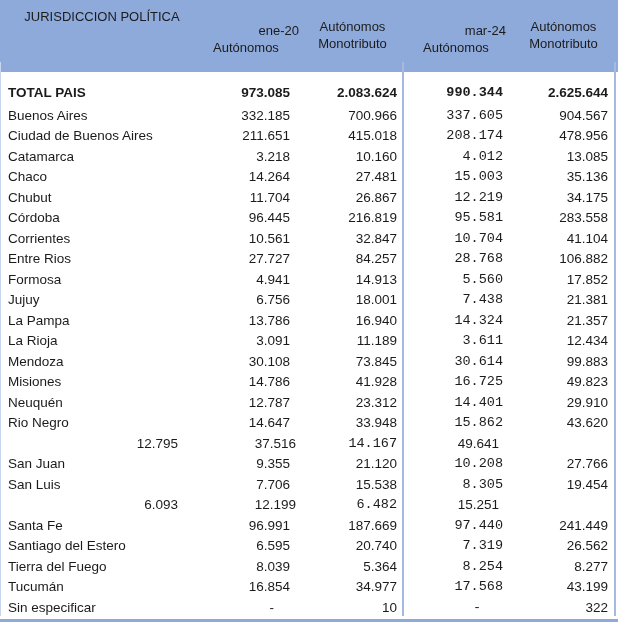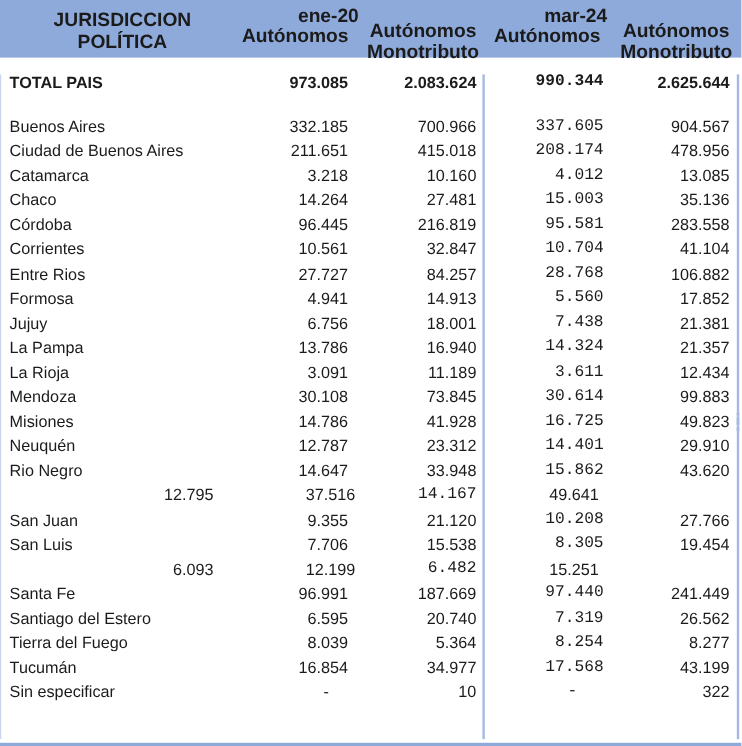--- a/index.html
+++ b/index.html
@@ -8,31 +8,31 @@
     --left-line:#C9D5EE;
     --selection:#4472C4;
     --text:#1b1b1b;
   }
   *{box-sizing:border-box;margin:0;padding:0;}
   html,body{width:618px;height:622px;background:#fff;overflow:hidden;}
   body{font-family:"Liberation Sans",sans-serif;color:var(--text);position:relative;}
   .sheet{position:relative;width:618px;height:622px;border-bottom:3px solid var(--header-bg);}
   .grid-cols{display:grid;grid-template-columns:190px 112px 101px 106px 109px;}
   
-  .thead{height:48px;background:var(--header-bg);font-weight:bold;font-size:16px;}
+  .thead{height:72px;background:var(--header-bg);font-weight:normal;font-size:13px;}
   .hc{display:flex;flex-direction:column;}
   .hc1{align-items:center;justify-content:flex-start;padding-top:9px;padding-left:14px;text-align:center;}
-  .hc-period-group{padding-top:5px;line-height:17px;}
+  .hc-period-group{padding-top:5px;line-height:17px;justify-content:center;}
   .hc-period-group .period{align-self:flex-end;padding-right:3px;}
   .hc-period-group .sub{align-self:center;text-align:center;}
   .hc-mono{padding-top:18px;line-height:17px;align-items:center;text-align:center;}
   
   .tbody{padding-top:10px;font-size:13.5px;}
   .row{height:20.5px;align-items:center;}
-  .row.total{height:21px;font-weight:bold;margin-bottom:16px;}
+  .row.total{height:21px;font-weight:bold;margin-bottom:2px;}
   .cell{white-space:nowrap;overflow:hidden;}
   .cell.label{padding-left:8px;text-align:left;}
   .cell.num{text-align:right;position:relative;}
   .cell.c2{padding-right:12px;}
   .cell.c3{padding-right:6px;}
   .cell.c4{padding-right:6px;font-family:Liberation Mono, monospace;}
   .cell.c5{padding-right:10px;}
   .cell.dash{padding-right:28px;}
   
   .vline{position:absolute;top:62px;bottom:3px;background:var(--grid-line);}
@@ -98,20 +98,27 @@
         <div class="cell num c5">13.085</div>
       </div>
       <div class="row grid-cols">
         <div class="cell label">Chaco</div>
         <div class="cell num c2">14.264</div>
         <div class="cell num c3">27.481</div>
         <div class="cell num c4">15.003</div>
         <div class="cell num c5">35.136</div>
       </div>
       <div class="row grid-cols">
+        <div class="cell label">Chubut</div>
+        <div class="cell num c2">11.704</div>
+        <div class="cell num c3">26.867</div>
+        <div class="cell num c4">12.219</div>
+        <div class="cell num c5">34.175</div>
+      </div>
+      <div class="row grid-cols">
         <div class="cell label">Córdoba</div>
         <div class="cell num c2">96.445</div>
         <div class="cell num c3">216.819</div>
         <div class="cell num c4">95.581</div>
         <div class="cell num c5">283.558</div>
       </div>
       <div class="row grid-cols">
         <div class="cell label">Corrientes</div>
         <div class="cell num c2">10.561</div>
         <div class="cell num c3">32.847</div>

